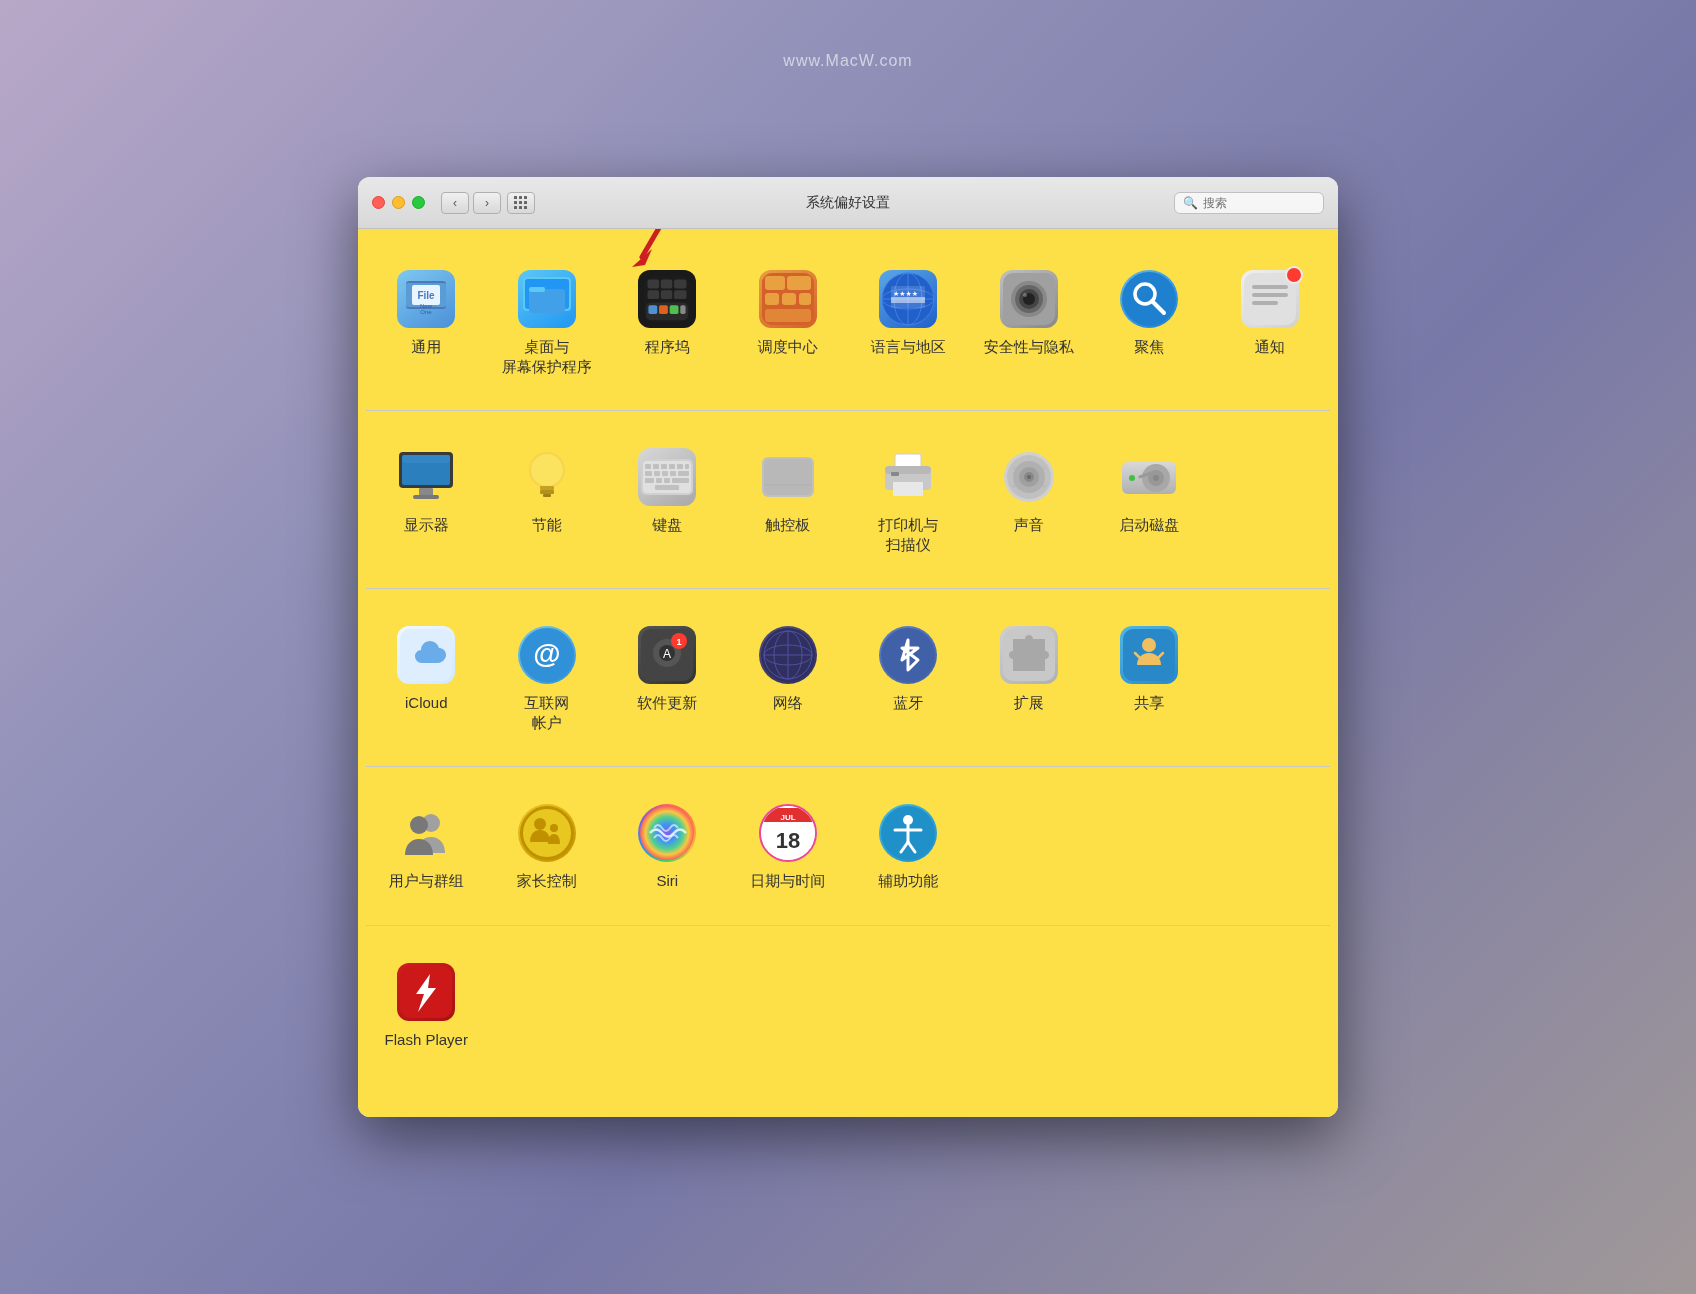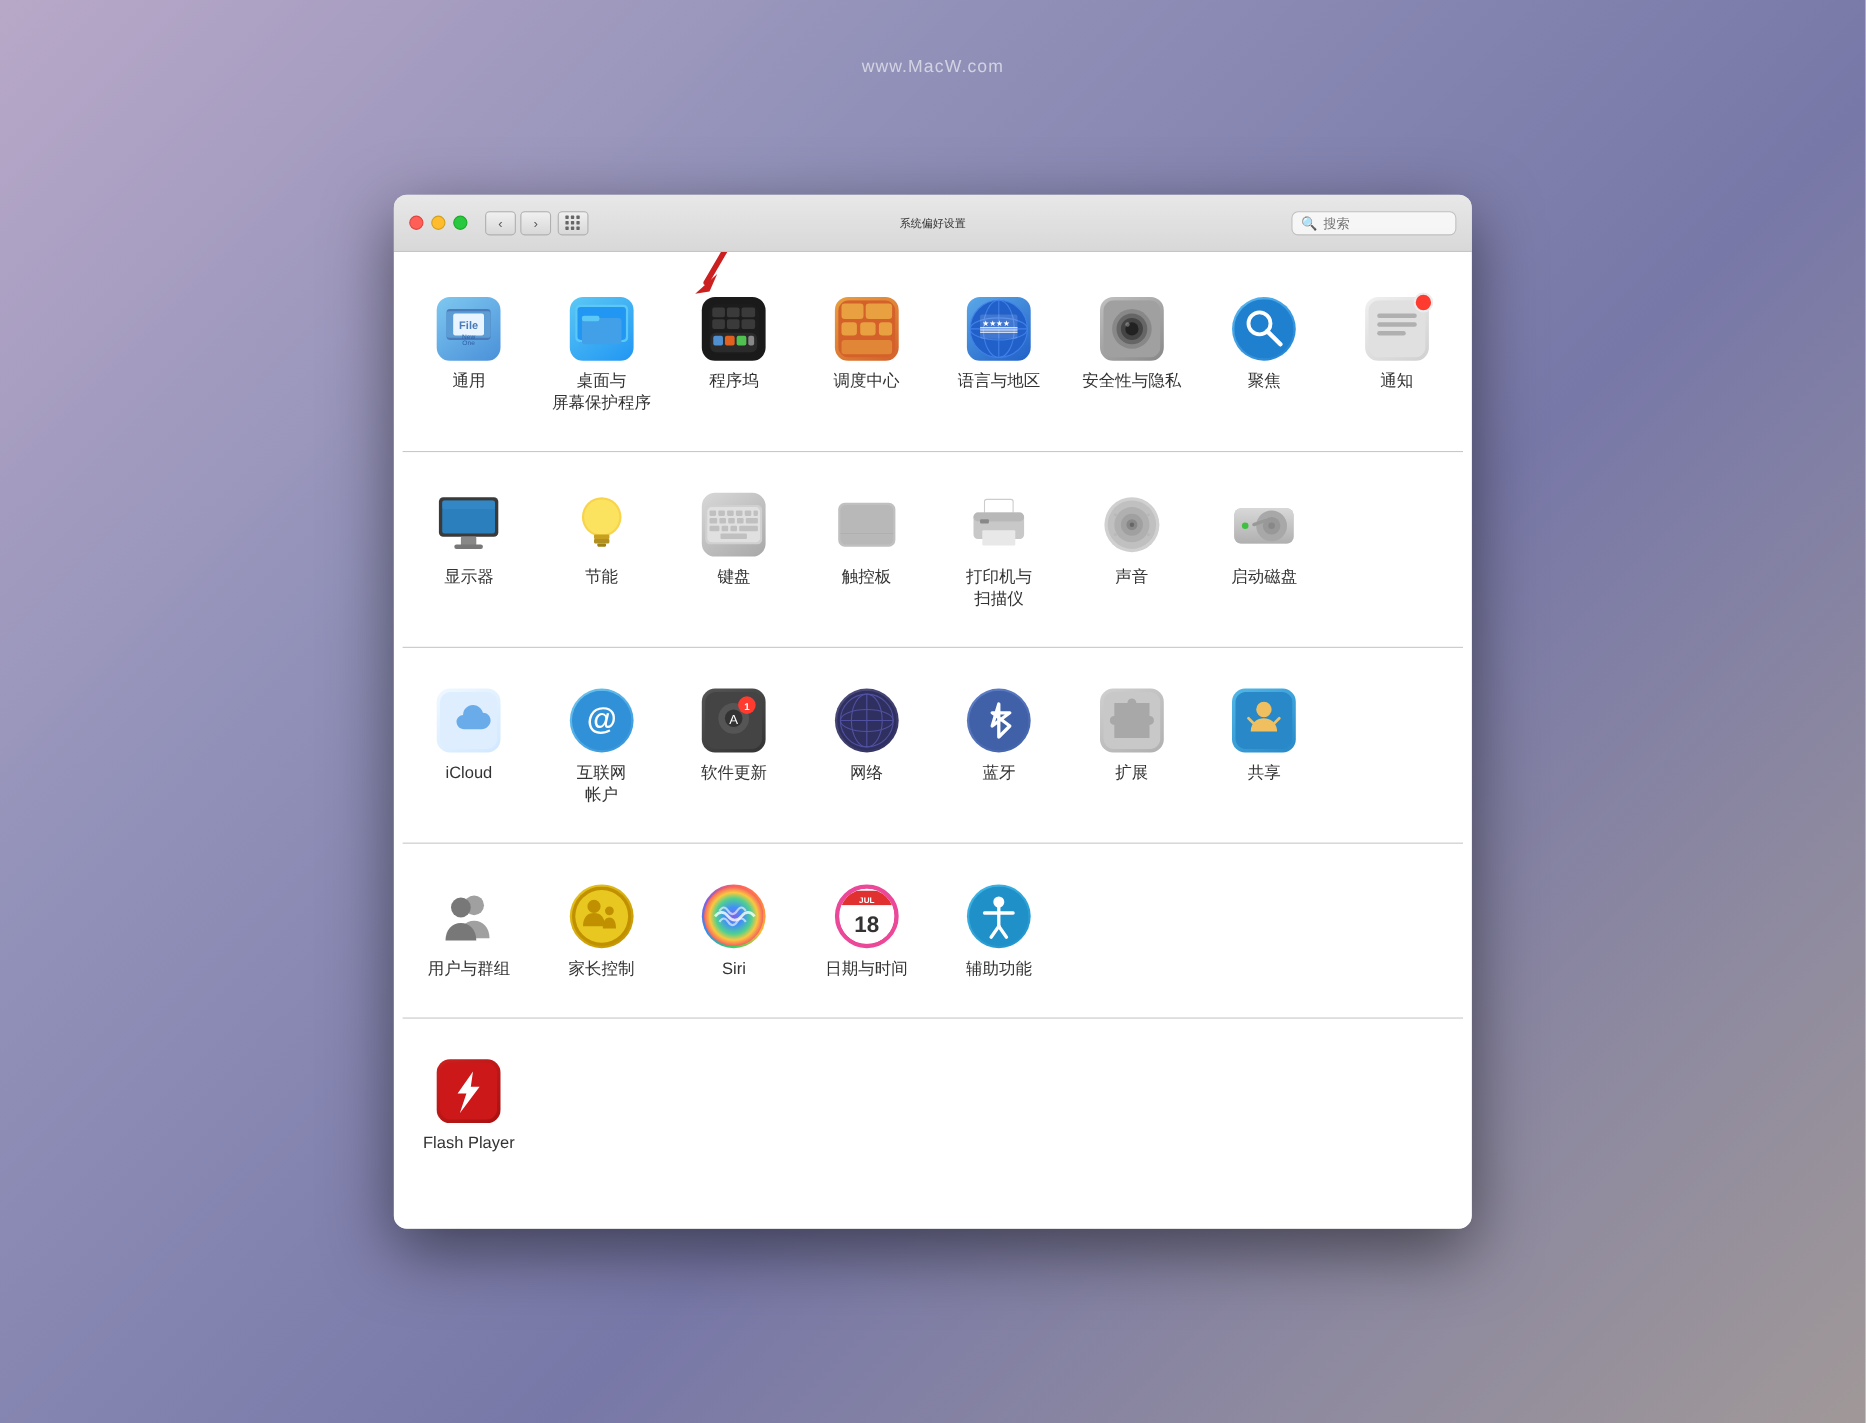--- a/index.html
+++ b/index.html
@@ -109,21 +109,21 @@
       width: 3px;
       height: 3px;
       background: #666;
       border-radius: 0.5px;
     }
 
     .title {
       position: absolute;
       left: 50%;
       transform: translateX(-50%);
-      font-size: 10px;
+      font-size: 14px;
       font-weight: 500;
       color: #333;
     }
 
     .search-box {
       margin-left: auto;
       display: flex;
       align-items: center;
       background: rgba(255,255,255,0.7);
       border: 1px solid #c0c0c0;
@@ -145,21 +145,21 @@
       color: #333;
       outline: none;
       width: 100%;
     }
 
     
     .content {
       flex: 1;
       overflow-y: auto;
       padding: 20px 8px 30px;
-      background: #ffffff;
+      background: #fde047;
     }
 
     .section {
       margin-bottom: 0;
     }
 
     .section-divider {
       border: none;
       border-top: 1px solid #c8c8c8;
       margin: 16px 0;
@@ -416,21 +416,21 @@
       align-items: center;
       justify-content: center;
     }
 
     
     .icon-datetime {
       width: 58px;
       height: 58px;
       border-radius: 50%;
       background: white;
-      border: 4px solid #ec4899;
+      border: 2px solid #ec4899;
       display: flex;
       align-items: center;
       justify-content: center;
       position: relative;
       overflow: hidden;
     }
 
     
     .icon-timemachine {
       width: 58px;

